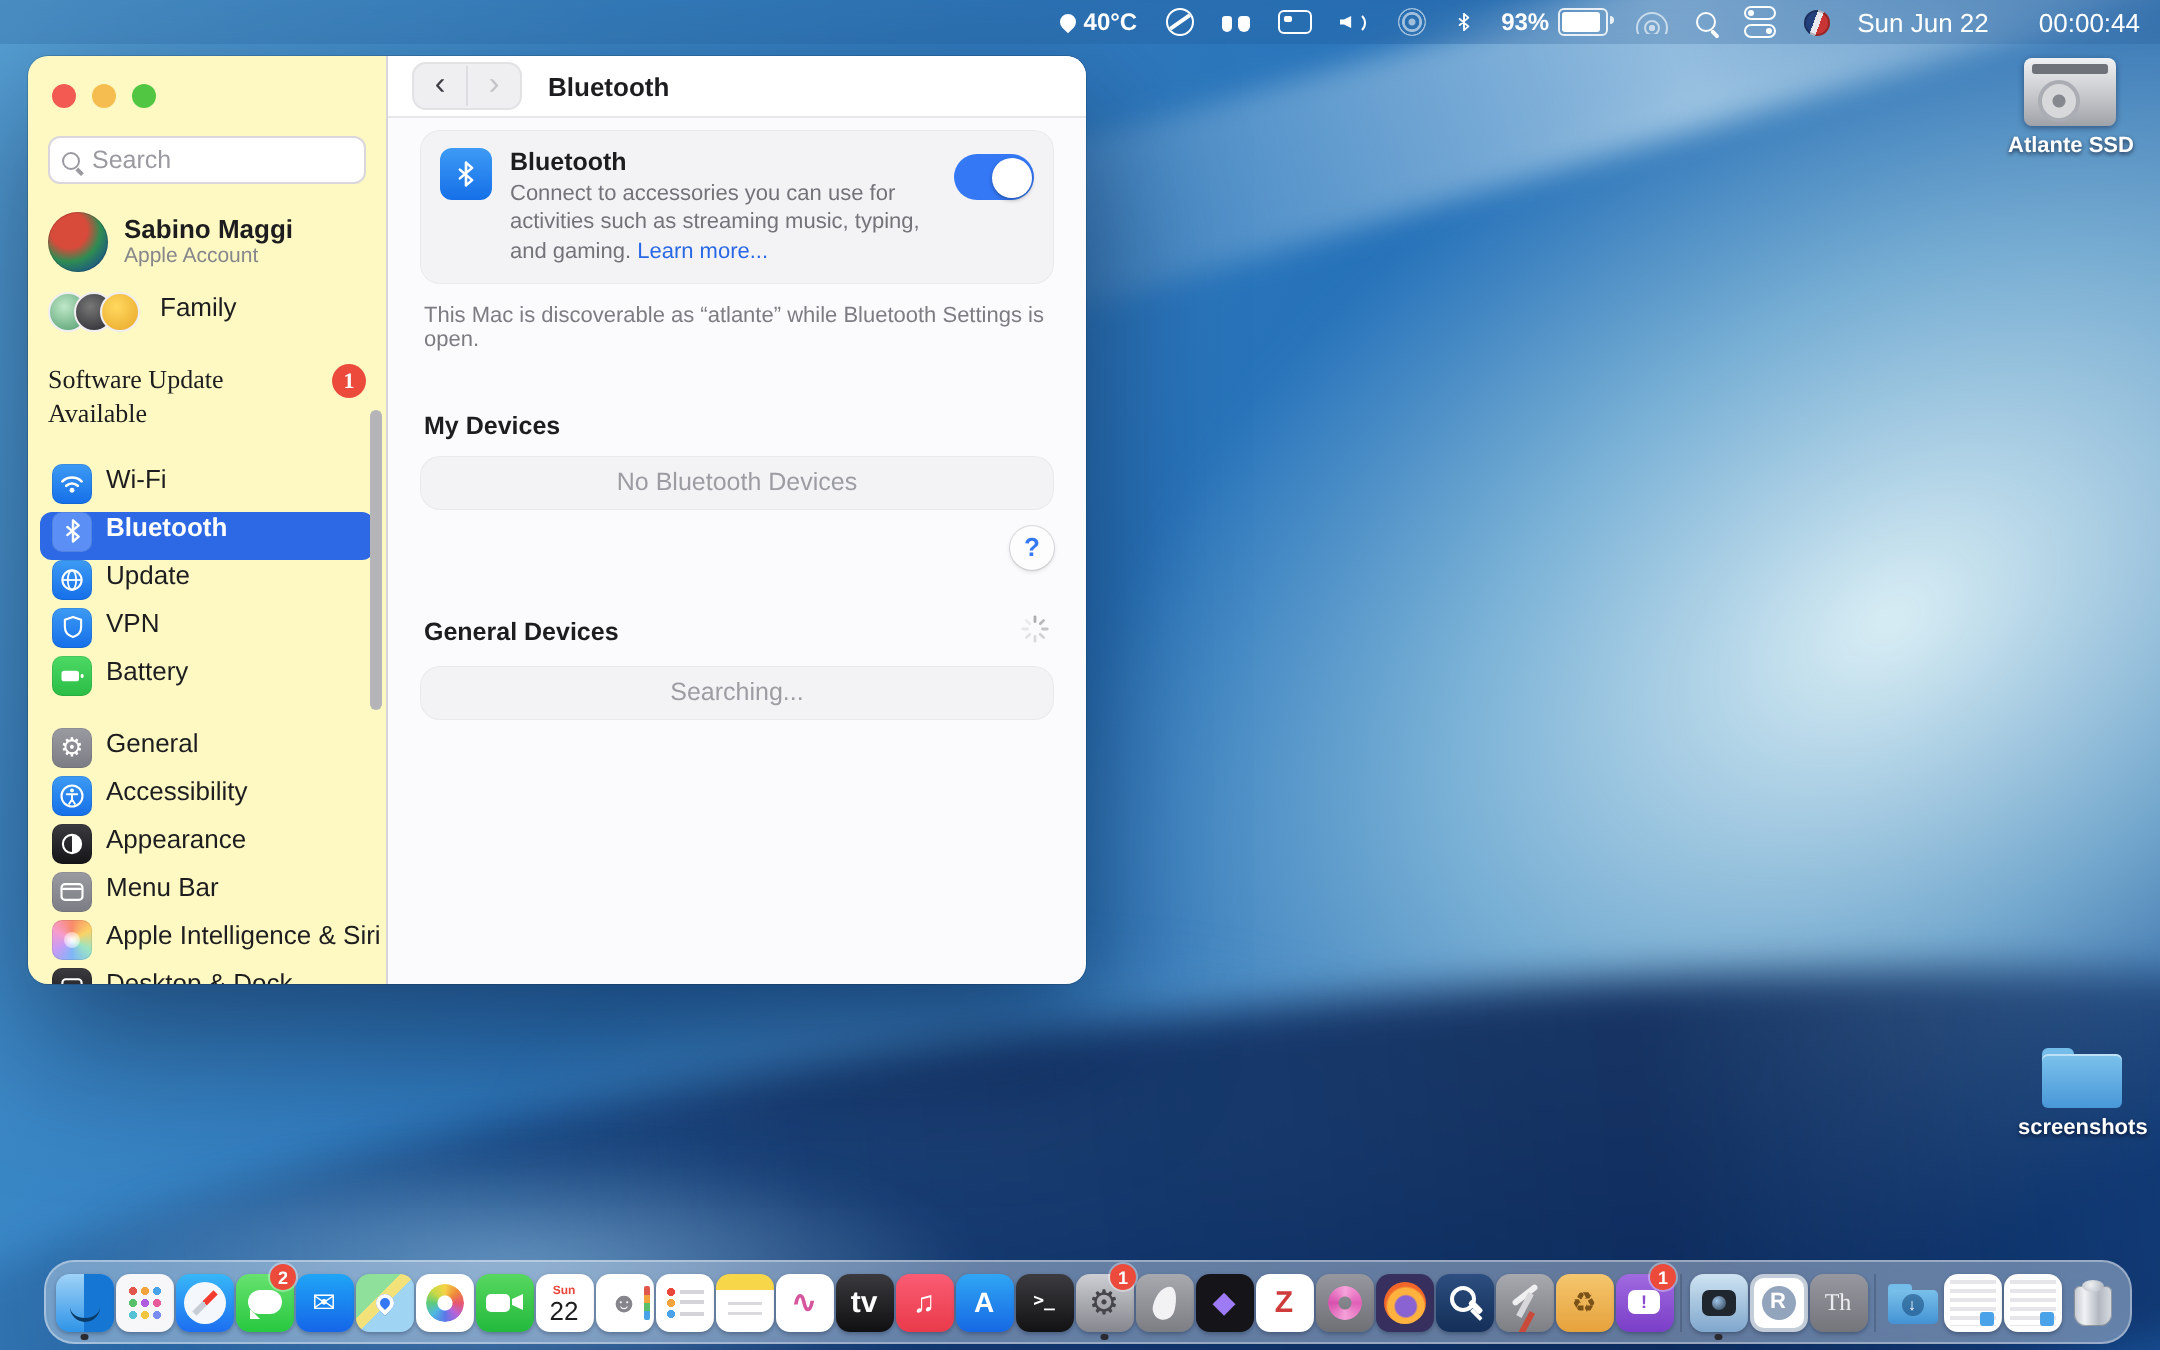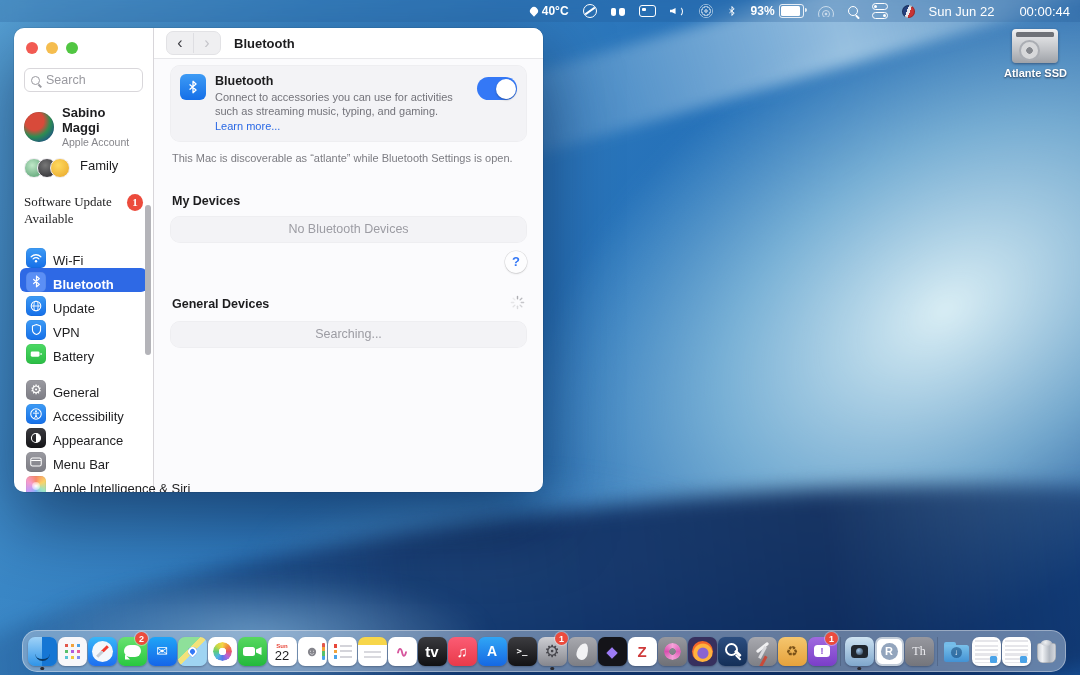--- a/index.html
+++ b/index.html
@@ -55,21 +55,21 @@
   .desk-label{margin-top:4px;font-size:11px;font-weight:700;color:#fff;text-shadow:0 1px 2px rgba(0,0,20,.65);}
   .hdd{width:46px;height:34px;border-radius:4px;background:linear-gradient(180deg,#f0f1f2,#c2c4c8 60%,#9fa2a8);box-shadow:0 1px 3px rgba(0,0,30,.4);position:relative;}
   .hdd::before{content:"";position:absolute;left:4px;top:3px;width:38px;height:5px;background:#6f7278;border-radius:1.5px;}
   .hdd::after{content:"";position:absolute;left:7px;top:11px;width:17px;height:17px;border-radius:50%;border:2px solid #aaadb3;background:radial-gradient(circle,#85888e 0 3px,#d7d8da 3.5px);}
   .folder{width:40px;height:30px;position:relative;}
   .folder::before{content:"";position:absolute;left:0;top:0;width:16px;height:7px;background:#74bce9;border-radius:3px 3px 0 0;}
   .folder::after{content:"";position:absolute;left:0;top:3px;right:0;bottom:0;background:linear-gradient(180deg,#7cc2ec,#4897d8);border-radius:3px;box-shadow:inset 0 1px 0 rgba(255,255,255,.5);}
 
   
   .window{position:absolute;left:14px;top:28px;width:529px;height:464px;border-radius:10px;overflow:hidden;display:flex;box-shadow:0 28px 70px rgba(0,10,40,.5),0 0 0 .5px rgba(0,0,0,.15);z-index:20;}
-  .sidebar{width:140px;background:#ffffff;position:relative;flex:0 0 auto;padding:0 10px;box-sizing:border-box;border-right:1px solid #d8d6da;}
+  .sidebar{width:180px;background:#fef9c3;position:relative;flex:0 0 auto;padding:0 10px;box-sizing:border-box;border-right:1px solid #d8d6da;}
   .tl{position:absolute;left:12px;top:14px;display:flex;gap:8px;}
   .tl span{width:12px;height:12px;border-radius:50%;}
   .tl-close{background:#f25a52;} .tl-min{background:#f5bd4f;} .tl-zoom{background:#51c642;}
   .search-field{margin-top:40px;height:22px;background:#fff;border:1px solid #d9d7db;border-radius:6px;display:flex;align-items:center;padding:0 6px;gap:4px;}
   .search-field .i-search2{width:7px;height:7px;border:1.5px solid #9a9aa0;border-radius:50%;position:relative;flex:0 0 auto;}
   .search-field .i-search2::after{content:"";position:absolute;right:-3px;bottom:-3px;width:4px;height:1.5px;background:#9a9aa0;transform:rotate(45deg);}
   .search-field input{border:0;outline:0;background:transparent;font-size:12.5px;color:#333;width:100%;font-family:"Liberation Sans",sans-serif;}
   .search-field input::placeholder{color:#9a9aa0;}
   .profile{display:flex;align-items:center;gap:8px;margin-top:12px;padding:2px 0;}
   .avatar{width:30px;height:30px;border-radius:50%;background:radial-gradient(circle at 35% 30%,#d84a3a 0 32%,#2e8c52 55%,#1a4f8c 85%);flex:0 0 auto;box-shadow:inset 0 0 0 .5px rgba(0,0,0,.15);}
@@ -80,21 +80,21 @@
   .fam-avatars span{width:18px;height:18px;border-radius:50%;border:1.5px solid #f0eef2;}
   .fam-avatars span:nth-child(1){background:radial-gradient(circle at 40% 35%,#bfe8c8,#4f9a6a);}
   .fam-avatars span:nth-child(2){background:radial-gradient(circle at 40% 35%,#777,#26262c);margin-left:-7px;}
   .fam-avatars span:nth-child(3){background:radial-gradient(circle at 40% 35%,#ffd95e,#e8a62a);margin-left:-7px;}
   .fam-label{font-size:13px;color:#1d1d1f;}
   .update-row{display:flex;align-items:flex-start;margin-top:14px;padding:2px 0;font-family:Liberation Serif, serif;}
   .update-label{font-size:13px;color:#1d1d1f;line-height:1.3;width:108px;}
   .update-badge{margin-left:auto;width:17px;height:17px;border-radius:50%;background:#ec4b3c;color:#fff;font-size:11px;font-weight:700;display:flex;align-items:center;justify-content:center;}
   .nav{margin-top:14px;display:flex;flex-direction:column;}
   .nav-gap{height:12px;}
-  .nav-item{display:flex;align-items:flex-end;gap:7px;height:24px;border-radius:6px;padding:0 6px;margin:0 -4px;}
+  .nav-item{display:flex;align-items:flex-start;gap:7px;height:24px;border-radius:6px;padding:0 6px;margin:0 -4px;}
   .nav-item.sel{background:#2e69e5;}
   .nav-item.sel .nav-label{color:#fff;font-weight:700;}
   .nav-label{font-size:13px;color:#1d1d1f;white-space:nowrap;}
   .chip{width:20px;height:20px;border-radius:5px;display:flex;align-items:center;justify-content:center;flex:0 0 auto;color:#fff;box-shadow:inset 0 0 0 .5px rgba(0,0,0,.08);}
   .c-blue{background:linear-gradient(180deg,#3d9bf5,#156fe8);}
   .c-blue-sel{background:#5b8ff5;}
   .c-green{background:linear-gradient(180deg,#4cd964,#2bbd45);}
   .c-gray{background:linear-gradient(180deg,#9a9aa1,#7c7c84);}
   .c-black{background:linear-gradient(180deg,#3a3a3f,#151518);}
   .c-rainbow{background:conic-gradient(#f88a6a,#fbd267,#9be4c2,#7fb6f7,#c79bf5,#f79ccb,#f88a6a);position:relative;}
@@ -279,20 +279,24 @@
           <span>Sun Jun 22</span>
           <span>00:00:44</span>
         </span>
     </div>
   </div>
 
   <div class="desk-icon" style="left:1004px;top:29px;">
     <span class="hdd"></span>
     <span class="desk-label">Atlante SSD</span>
   </div>
+  <div class="desk-icon" style="left:1009px;top:524px;">
+    <span class="folder"></span>
+    <span class="desk-label">screenshots</span>
+  </div>
 
   <div class="window">
     <div class="sidebar">
       <div class="tl">
         <span class="tl-close"></span>
         <span class="tl-min"></span>
         <span class="tl-zoom"></span>
       </div>
       <div class="search-field">
         <span class="i-search2"></span>

